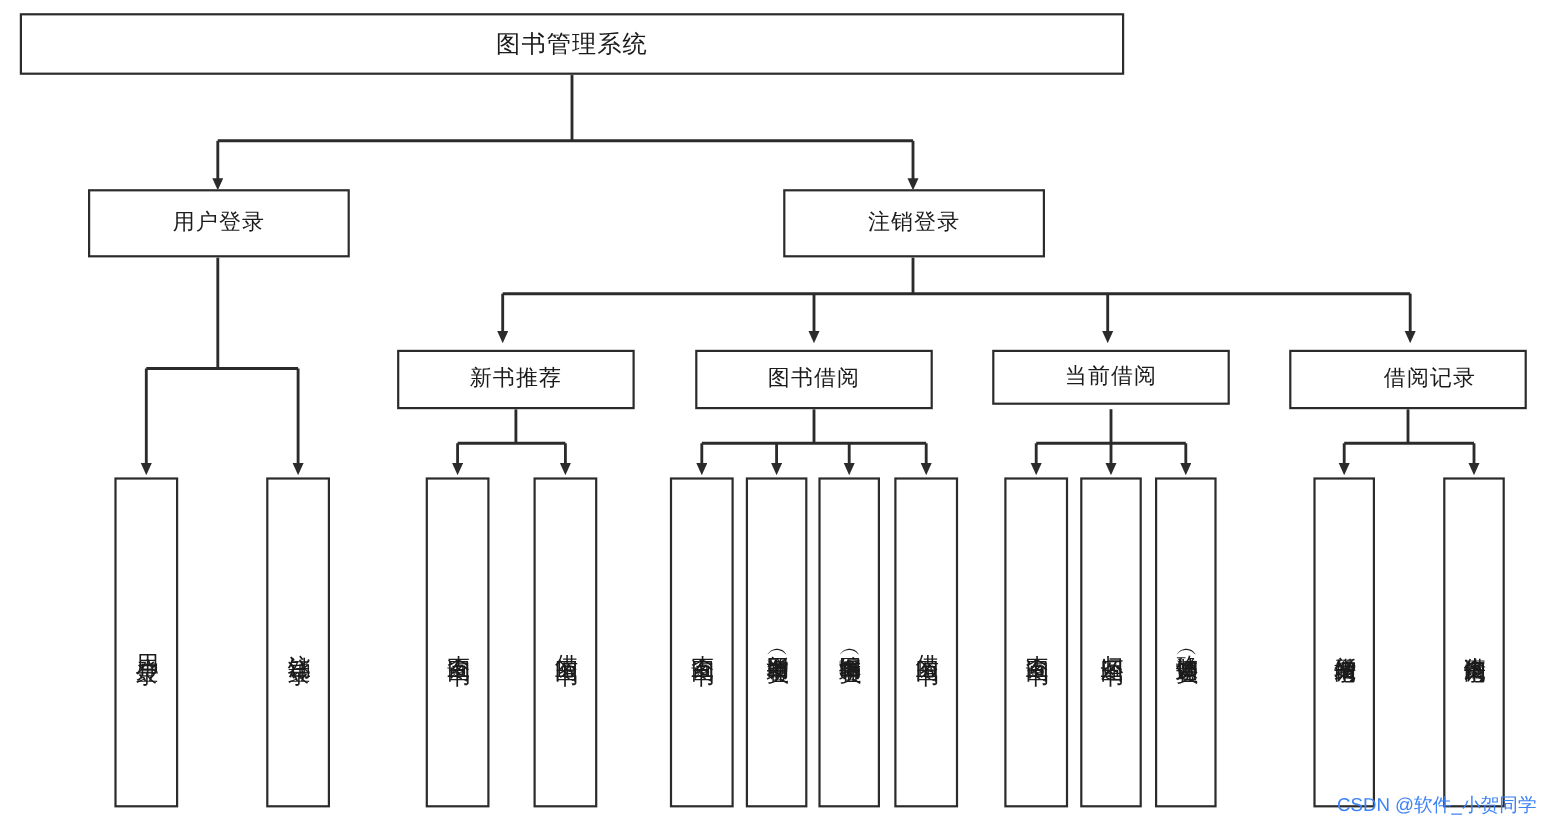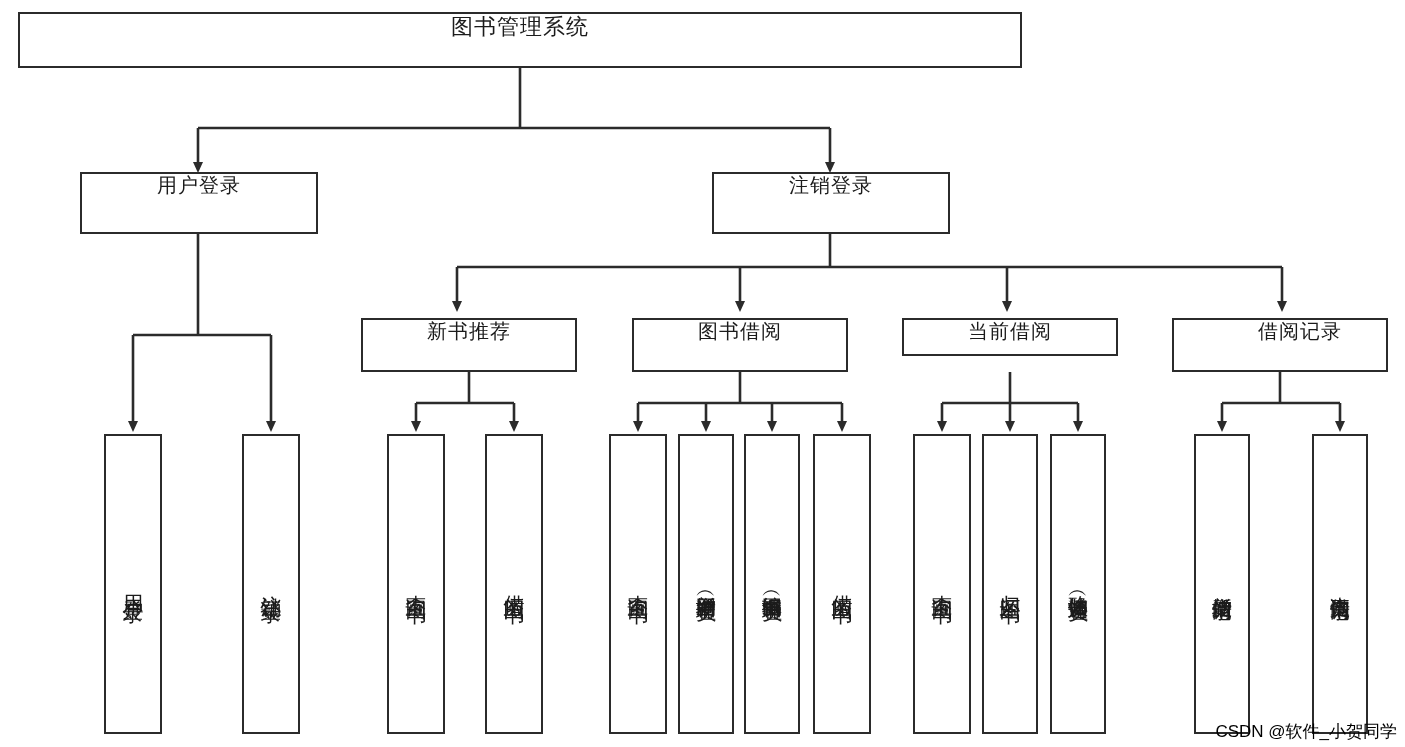--- a/index.html
+++ b/index.html
@@ -22,21 +22,21 @@
     width:1405px;height:747px;
     pointer-events:none;
   }
   
   .node{
     position:absolute;
     box-sizing:border-box;
     background:#ffffff;
     border:2px solid #2b2b2b;
     display:flex;
-    align-items:flex-start;
+    align-items:center;
     justify-content:center;
     z-index:2;
   }
   .node .label{
     display:block;
     text-align:center;
     line-height:1.18;
     color:#1b1b1b;
     white-space:nowrap;
   }
@@ -69,21 +69,21 @@
     font-size:20px;
     letter-spacing:1px;
   }
 
   
   #watermark{
     position:absolute;
     right:8px;
     bottom:4px;
     font-size:17px;
-    color:#000000;
+    color:#3b82f6;
     z-index:3;
     white-space:nowrap;
     font-family:"Liberation Sans","DejaVu Sans",sans-serif;
   }
 </style>
 </head>
 <body>
 
 <div id="canvas">
 
@@ -152,21 +152,21 @@
   </div>
 
   <div class="node lvl2" style="left:361px;top:318px;width:216px;height:54px;">
     <span class="label">新书推荐</span>
   </div>
 
   <div class="node lvl2" style="left:632px;top:318px;width:216px;height:54px;">
     <span class="label">图书借阅</span>
   </div>
 
-  <div class="node lvl2" style="left:902px;top:318px;width:216px;height:38px;">
+  <div class="node lvl2" style="left:902px;top:318px;width:216px;height:50px;">
     <span class="label">当前借阅</span>
   </div>
 
   <div class="node lvl2" style="left:1172px;top:318px;width:216px;height:54px;padding-left:40px;">
     <span class="label">借阅记录</span>
   </div>
 
   <div class="node leaf" style="left:104px;top:434px;width:58px;height:300px;">
     <span class="label">用户登录</span>
   </div>

